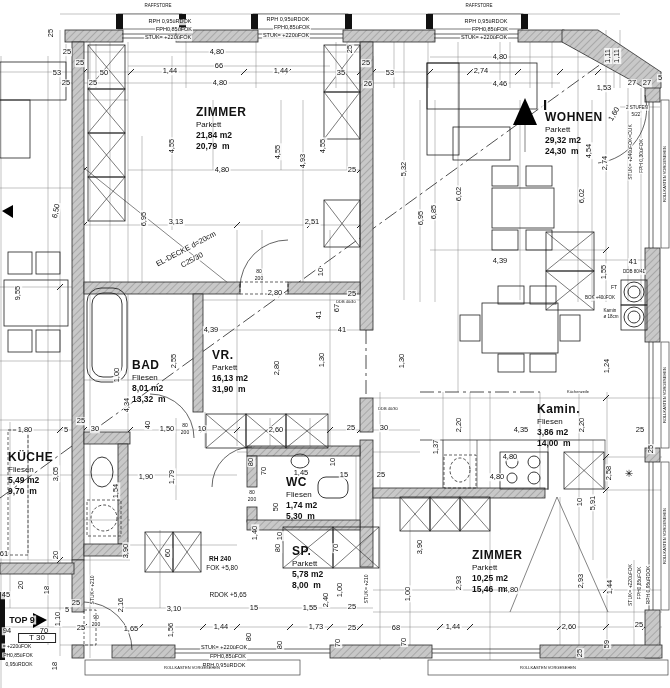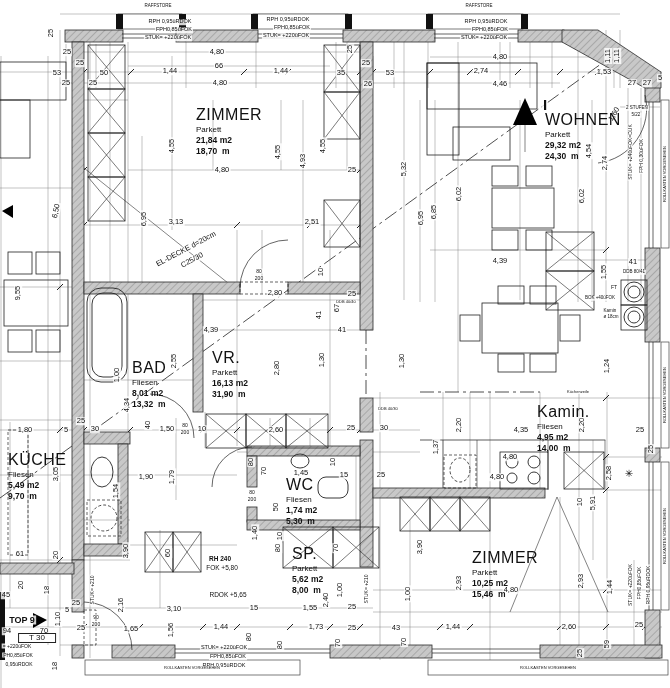--- a/index.html
+++ b/index.html
@@ -4,21 +4,21 @@
 <style>
   html,body{margin:0;padding:0;background:#e8e8e8;}
   #plan{position:relative;width:670px;height:688px;background:#ffffff;overflow:hidden;
         font-family:"Liberation Sans","DejaVu Sans",sans-serif;}
   #draw{position:absolute;left:0;top:0;}
   #labels{position:absolute;left:0;top:0;width:100%;height:100%;}
   .ann{position:absolute;font-size:7.5px;line-height:1;color:#111;white-space:pre;
        background:rgba(255,255,255,.82);padding:0 1px;transform-origin:center;}
   .ann.boxed{border:1px solid #222;background:#fff;padding:0 10px;}
   .room{position:absolute;color:#111;line-height:1.25;white-space:pre;}
-  .room .rn{font-weight:400;font-size:16px;display:block;letter-spacing:.5px;}
+  .room .rn{font-weight:700;font-size:12px;display:block;letter-spacing:.5px;}
   .room .rf{font-size:8px;display:block;}
   .room .ra{font-size:8.5px;font-weight:700;display:block;}
 </style>
 </head>
 <body>
 
 <div id="plan">
   <svg id="draw" width="670" height="688" viewBox="0 0 670 688" aria-hidden="true">
     <defs>
       <pattern id="h" width="5" height="5" patternUnits="userSpaceOnUse" patternTransform="rotate(45)">
@@ -427,21 +427,21 @@
       <span class="ann" style="left: 220px; top: 83px; transform: translate(-50%, -50%);">4,80</span>
       <span class="ann" style="left: 281px; top: 71px; transform: translate(-50%, -50%);">1,44</span>
       <span class="ann" style="left: 350px; top: 49px; transform: translate(-50%, -50%) rotate(-90deg);">25</span>
       <span class="ann" style="left: 366px; top: 63px; transform: translate(-50%, -50%);">25</span>
       <span class="ann" style="left: 341px; top: 73px; transform: translate(-50%, -50%);">35</span>
       <span class="ann" style="left: 390px; top: 73px; transform: translate(-50%, -50%);">53</span>
       <span class="ann" style="left: 368px; top: 84px; transform: translate(-50%, -50%);">26</span>
       <span class="ann" style="left: 500px; top: 57px; transform: translate(-50%, -50%);">4,80</span>
       <span class="ann" style="left: 481px; top: 71px; transform: translate(-50%, -50%);">2,74</span>
       <span class="ann" style="left: 500px; top: 84px; transform: translate(-50%, -50%);">4,46</span>
-      <span class="ann" style="left: 604px; top: 72px; transform: translate(-50%, -50%);">1,53</span>
+      <span class="ann" style="left: 604px; top: 88px; transform: translate(-50%, -50%);">1,53</span>
       <span class="ann" style="left: 608px; top: 56px; transform: translate(-50%, -50%) rotate(-90deg);">1,11</span>
       <span class="ann" style="left: 617px; top: 56px; transform: translate(-50%, -50%) rotate(-90deg);">1,11</span>
       <span class="ann" style="left: 632px; top: 83px; transform: translate(-50%, -50%);">27</span>
       <span class="ann" style="left: 647px; top: 83px; transform: translate(-50%, -50%);">27</span>
       <span class="ann" style="left: 660px; top: 78px; transform: translate(-50%, -50%);">5</span>
       <span class="ann" style="left: 172px; top: 146px; transform: translate(-50%, -50%) rotate(-90deg);">4,55</span>
       <span class="ann" style="left: 278px; top: 152px; transform: translate(-50%, -50%) rotate(-90deg);">4,55</span>
       <span class="ann" style="left: 323px; top: 146px; transform: translate(-50%, -50%) rotate(-90deg);">4,55</span>
       <span class="ann" style="left: 303px; top: 161px; transform: translate(-50%, -50%) rotate(-90deg);">4,93</span>
       <span class="ann" style="left: 222px; top: 170px; transform: translate(-50%, -50%);">4,80</span>
@@ -502,21 +502,21 @@
       <span class="ann" style="left: 185px; top: 432px; font-size: 5px; transform: translate(-50%, -50%);">200</span>
       <span class="ann" style="left: 202px; top: 429px; transform: translate(-50%, -50%);">10</span>
       <span class="ann" style="left: 25px; top: 430px; transform: translate(-50%, -50%);">1,80</span>
       <span class="ann" style="left: 66px; top: 430px; transform: translate(-50%, -50%);">5</span>
       <span class="ann" style="left: 81px; top: 421px; transform: translate(-50%, -50%);">25</span>
       <span class="ann" style="left: 95px; top: 429px; transform: translate(-50%, -50%);">30</span>
       <span class="ann" style="left: 56px; top: 474px; transform: translate(-50%, -50%) rotate(-90deg);">3,05</span>
       <span class="ann" style="left: 146px; top: 477px; transform: translate(-50%, -50%);">1,90</span>
       <span class="ann" style="left: 172px; top: 477px; transform: translate(-50%, -50%) rotate(-90deg);">1,79</span>
       <span class="ann" style="left: 116px; top: 491px; transform: translate(-50%, -50%) rotate(-90deg);">1,54</span>
-      <span class="ann" style="left: 20px; top: 554px; transform: translate(-50%, -50%);">61</span>
+      <span class="ann" style="left: 4px; top: 554px; transform: translate(-50%, -50%);">61</span>
       <span class="ann" style="left: 56px; top: 555px; transform: translate(-50%, -50%) rotate(-90deg);">20</span>
       <span class="ann" style="left: 168px; top: 553px; transform: translate(-50%, -50%) rotate(-90deg);">60</span>
       <span class="ann" style="left: 126px; top: 551px; transform: translate(-50%, -50%) rotate(-90deg);">3,90</span>
       <span class="ann" style="left: 276px; top: 430px; transform: translate(-50%, -50%);">2,60</span>
       <span class="ann" style="left: 351px; top: 428px; transform: translate(-50%, -50%);">25</span>
       <span class="ann" style="left: 384px; top: 428px; transform: translate(-50%, -50%);">30</span>
       <span class="ann" style="left: 251px; top: 462px; transform: translate(-50%, -50%) rotate(-90deg);">80</span>
       <span class="ann" style="left: 264px; top: 471px; transform: translate(-50%, -50%) rotate(-90deg);">70</span>
       <span class="ann" style="left: 333px; top: 462px; transform: translate(-50%, -50%) rotate(-90deg);">10</span>
       <span class="ann" style="left: 301px; top: 473px; transform: translate(-50%, -50%);">1,45</span>
@@ -564,21 +564,21 @@
       <span class="ann" style="left: 224px; top: 648px; font-size: 5.5px; transform: translate(-50%, -50%);">STUK= +220üFOK</span>
       <span class="ann" style="left: 228px; top: 657px; font-size: 5.5px; transform: translate(-50%, -50%);">FPH0,85üFOK</span>
       <span class="ann" style="left: 224px; top: 666px; font-size: 5.5px; transform: translate(-50%, -50%);">RPH 0,95üRDOK</span>
       <span class="ann" style="left: 192px; top: 668px; font-size: 4px; transform: translate(-50%, -50%);">ROLLKASTEN VORGESEHEN</span>
       <span class="ann" style="left: 548px; top: 668px; font-size: 4px; transform: translate(-50%, -50%);">ROLLKASTEN VORGESEHEN</span>
       <span class="ann" style="left: 249px; top: 637px; transform: translate(-50%, -50%) rotate(-90deg);">80</span>
       <span class="ann" style="left: 280px; top: 645px; transform: translate(-50%, -50%) rotate(-90deg);">80</span>
       <span class="ann" style="left: 338px; top: 643px; transform: translate(-50%, -50%) rotate(-90deg);">70</span>
       <span class="ann" style="left: 316px; top: 627px; transform: translate(-50%, -50%);">1,73</span>
       <span class="ann" style="left: 352px; top: 628px; transform: translate(-50%, -50%);">25</span>
-      <span class="ann" style="left: 396px; top: 628px; transform: translate(-50%, -50%);">43</span>
+      <span class="ann" style="left: 396px; top: 628px; transform: translate(-50%, -50%);">68</span>
       <span class="ann" style="left: 404px; top: 642px; transform: translate(-50%, -50%) rotate(-90deg);">70</span>
       <span class="ann" style="left: 420px; top: 547px; transform: translate(-50%, -50%) rotate(-90deg);">3,90</span>
       <span class="ann" style="left: 408px; top: 594px; transform: translate(-50%, -50%) rotate(-90deg);">1,00</span>
       <span class="ann" style="left: 459px; top: 583px; transform: translate(-50%, -50%) rotate(-90deg);">2,93</span>
       <span class="ann" style="left: 581px; top: 581px; transform: translate(-50%, -50%) rotate(-90deg);">2,93</span>
       <span class="ann" style="left: 610px; top: 587px; transform: translate(-50%, -50%) rotate(-90deg);">1,44</span>
       <span class="ann" style="left: 511px; top: 590px; transform: translate(-50%, -50%);">4,80</span>
       <span class="ann" style="left: 453px; top: 627px; transform: translate(-50%, -50%);">1,44</span>
       <span class="ann" style="left: 569px; top: 627px; transform: translate(-50%, -50%);">2,60</span>
       <span class="ann" style="left: 639px; top: 625px; transform: translate(-50%, -50%);">25</span>
@@ -592,23 +592,23 @@
       <span class="ann" style="left: 459px; top: 425px; transform: translate(-50%, -50%) rotate(-90deg);">2,20</span>
       <span class="ann" style="left: 582px; top: 425px; transform: translate(-50%, -50%) rotate(-90deg);">2,20</span>
       <span class="ann" style="left: 521px; top: 430px; transform: translate(-50%, -50%);">4,35</span>
       <span class="ann" style="left: 640px; top: 430px; transform: translate(-50%, -50%);">25</span>
       <span class="ann" style="left: 651px; top: 449px; transform: translate(-50%, -50%) rotate(-90deg);">25</span>
       <span class="ann" style="left: 510px; top: 457px; transform: translate(-50%, -50%);">4,80</span>
       <span class="ann" style="left: 497px; top: 477px; transform: translate(-50%, -50%);">4,80</span>
       <span class="ann" style="left: 436px; top: 447px; transform: translate(-50%, -50%) rotate(-90deg);">1,37</span>
       <span class="ann" style="left: 609px; top: 473px; transform: translate(-50%, -50%) rotate(-90deg);">2,58</span>
       <span class="ann" style="left: 629px; top: 474px; font-size: 10px; transform: translate(-50%, -50%);">✳</span>
-      <div class="room" style="left: 196px; top: 105px;"><span class="rn">ZIMMER</span><span class="rf">Parkett</span><span class="ra">21,84 m2</span><span class="ra">18,70  m</span></div>
+      <div class="room" style="left: 196px; top: 105px;"><span class="rn">ZIMMER</span><span class="rf">Parkett</span><span class="ra">21,84 m2</span><span class="ra">20,79  m</span></div>
       <div class="room" style="left: 545px; top: 110px;"><span class="rn">WOHNEN</span><span class="rf">Parkett</span><span class="ra">29,32 m2</span><span class="ra">24,30  m</span></div>
       <div class="room" style="left: 132px; top: 358px;"><span class="rn">BAD</span><span class="rf">Fliesen</span><span class="ra">8,01 m2</span><span class="ra">13,32  m</span></div>
       <div class="room" style="left: 212px; top: 348px;"><span class="rn">VR.</span><span class="rf">Parkett</span><span class="ra">16,13 m2</span><span class="ra">31,90  m</span></div>
       <div class="room" style="left: 8px; top: 450px;"><span class="rn">KÜCHE</span><span class="rf">Fliesen</span><span class="ra">5,49 m2</span><span class="ra">9,70  m</span></div>
       <div class="room" style="left: 286px; top: 475px;"><span class="rn">WC</span><span class="rf">Fliesen</span><span class="ra">1,74 m2</span><span class="ra">5,30  m</span></div>
-      <div class="room" style="left: 292px; top: 544px;"><span class="rn">SP.</span><span class="rf">Parkett</span><span class="ra">5,62 m2</span><span class="ra">8,00  m</span></div>
-      <div class="room" style="left: 537px; top: 402px;"><span class="rn">Kamin.</span><span class="rf">Fliesen</span><span class="ra">4,95 m2</span><span class="ra">14,00  m</span></div>
+      <div class="room" style="left: 292px; top: 544px;"><span class="rn">SP.</span><span class="rf">Parkett</span><span class="ra">5,78 m2</span><span class="ra">8,00  m</span></div>
+      <div class="room" style="left: 537px; top: 402px;"><span class="rn">Kamin.</span><span class="rf">Fliesen</span><span class="ra">3,86 m2</span><span class="ra">14,00  m</span></div>
       <div class="room" style="left: 472px; top: 548px;"><span class="rn">ZIMMER</span><span class="rf">Parkett</span><span class="ra">10,25 m2</span><span class="ra">15,46  m</span></div>
     </div>
 </div>
 
 </body></html>

